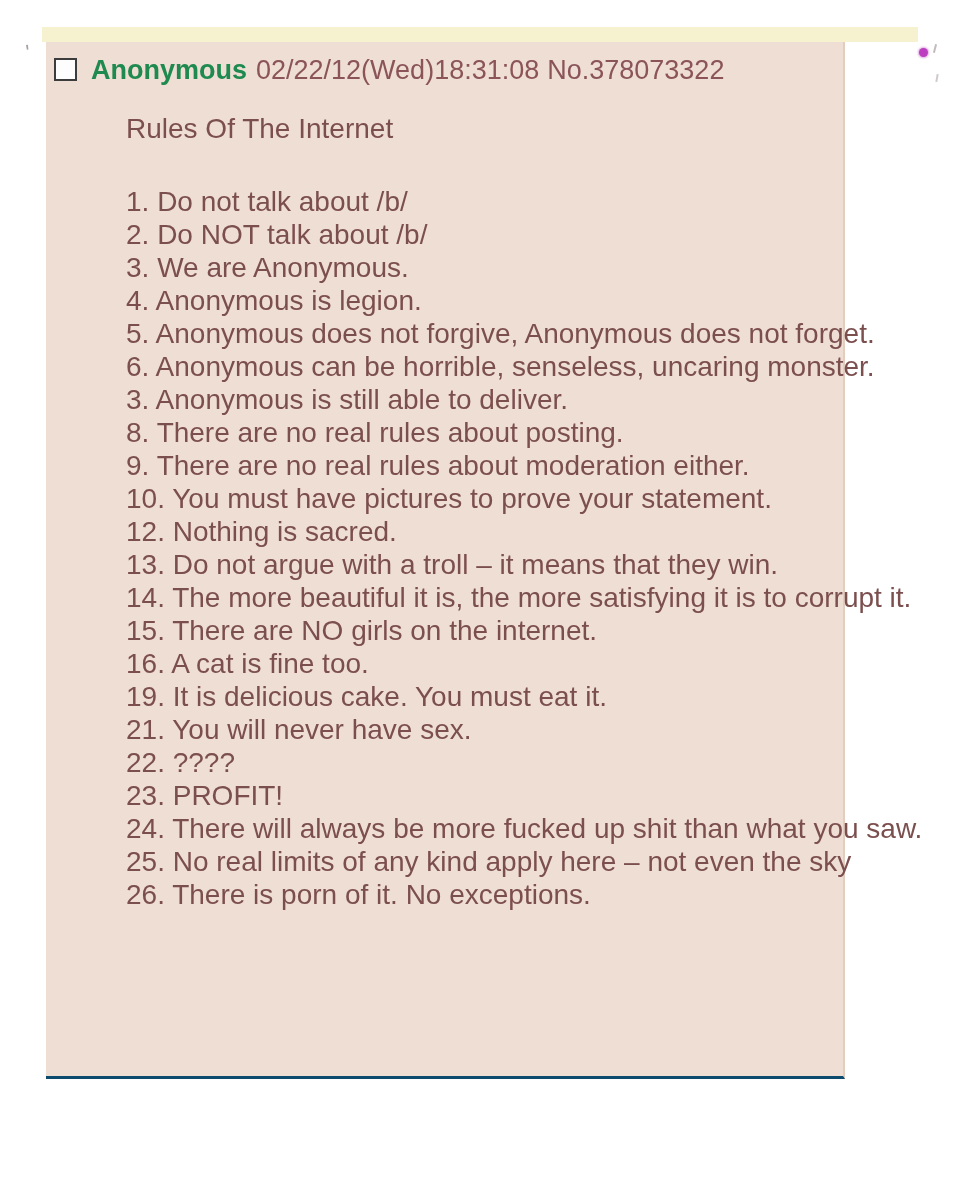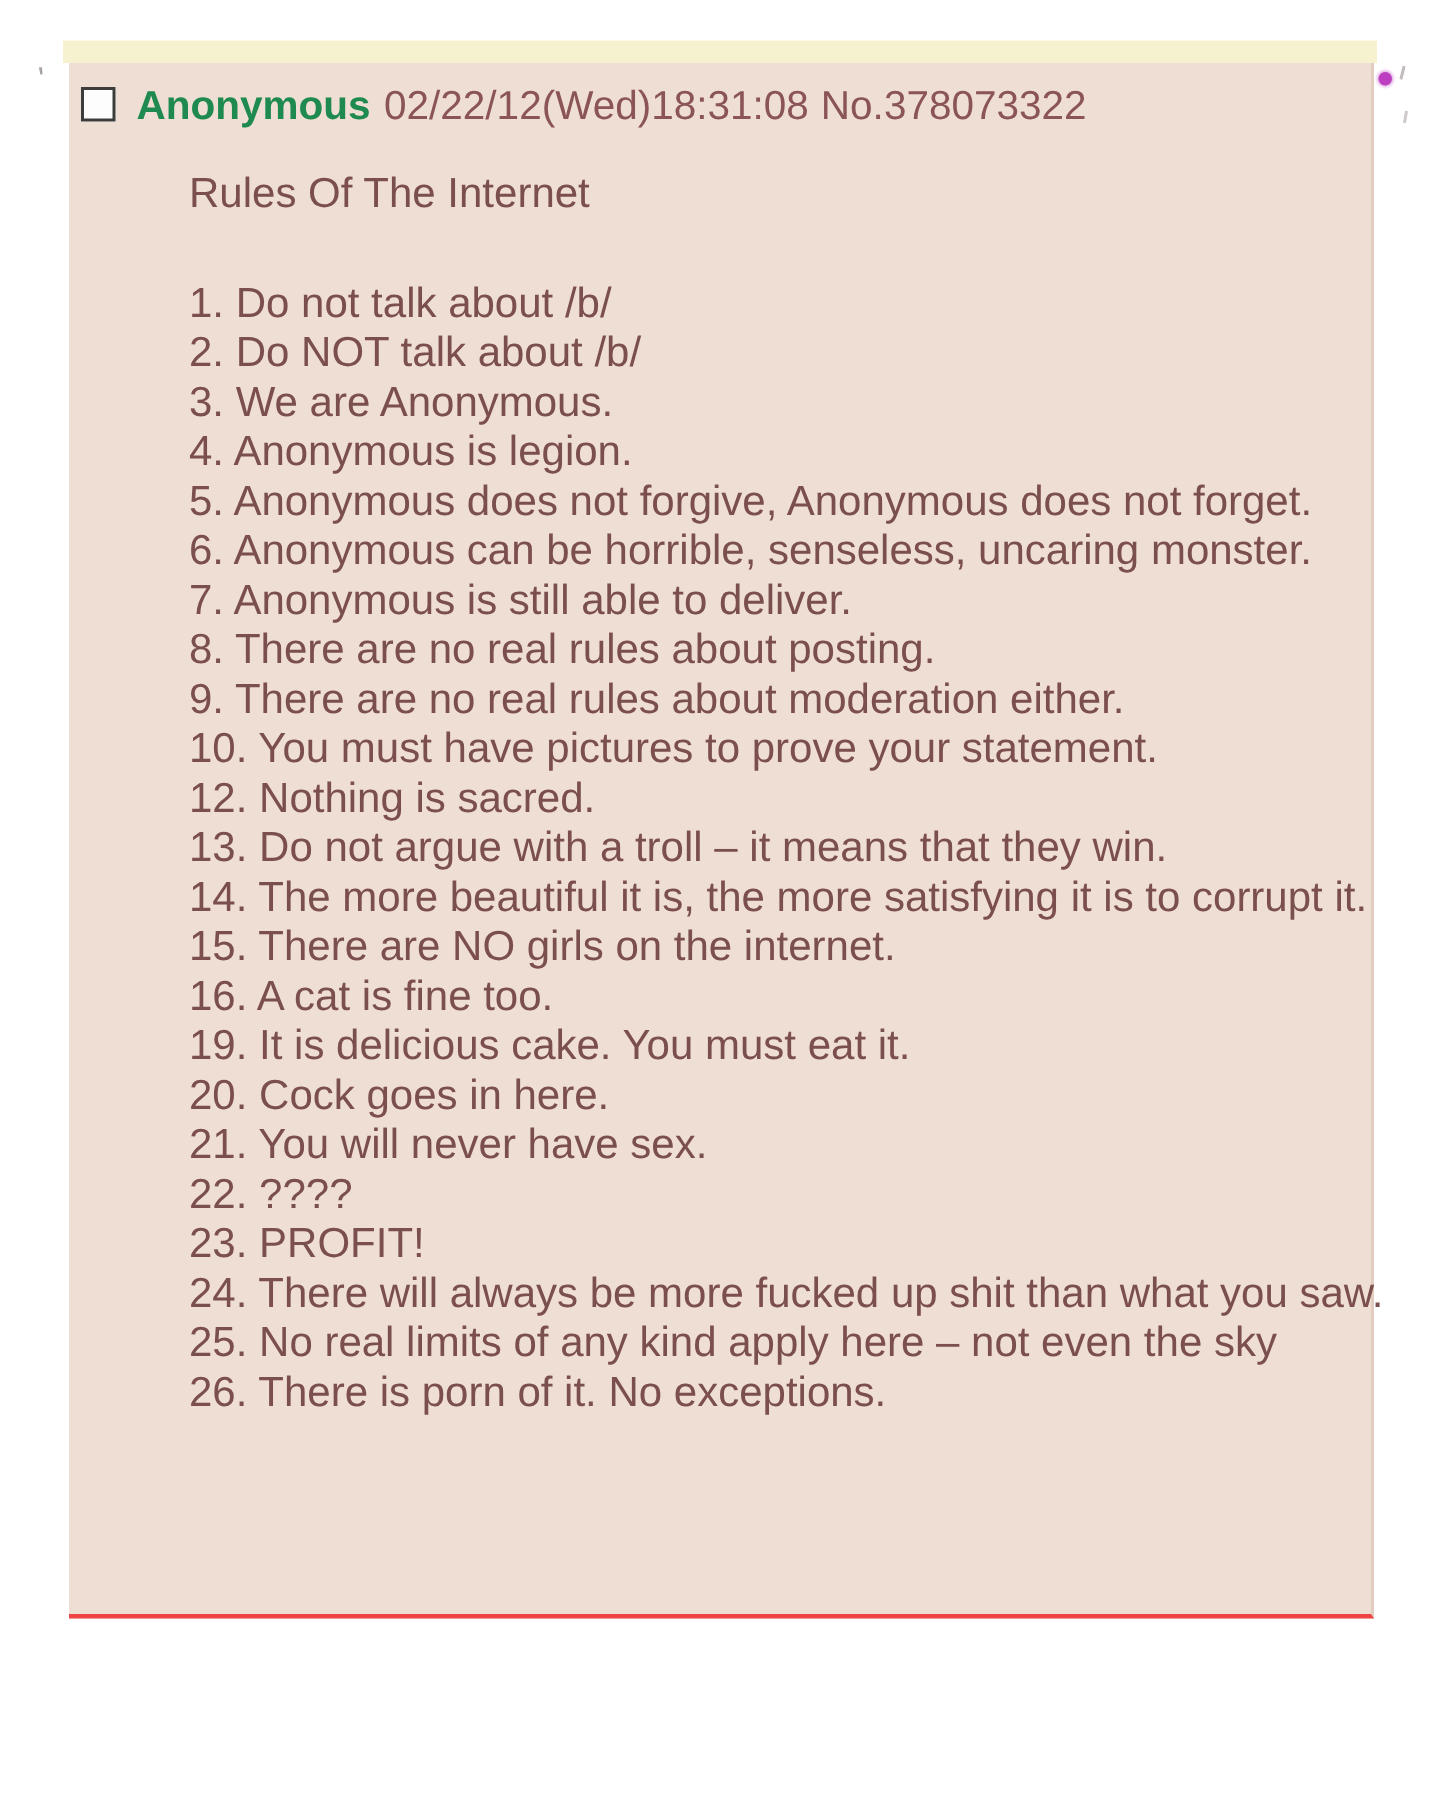--- a/index.html
+++ b/index.html
@@ -20,26 +20,26 @@
     left: 42px;
     top: 27px;
     width: 876px;
     height: 15px;
     background: #f6f2d0;
   }
   .post-box {
     position: absolute;
     left: 46px;
     top: 42px;
-    width: 870px;
+    width: 799px;
     height: 1037px;
     box-sizing: border-box;
     background: #efded4;
     border-right: 2px solid #e2cdbf;
-    border-bottom: 3px solid #ef4444;
+    border-bottom: 3px solid #0c4a6e;
   }
   .post-header {
     padding: 13px 0 0 8px;
     font-size: 27px;
     color: #8a5458;
     white-space: nowrap;
   }
   .delete-checkbox {
     display: inline-block;
     width: 19px;
@@ -132,31 +132,30 @@
     </div>
 
     <div class="post-message">
       <div class="post-title">Rules Of The Internet</div>
       <div class="rule">1. Do not talk about /b/</div>
       <div class="rule">2. Do NOT talk about /b/</div>
       <div class="rule">3. We are Anonymous.</div>
       <div class="rule">4. Anonymous is legion.</div>
       <div class="rule">5. Anonymous does not forgive, Anonymous does not forget.</div>
       <div class="rule">6. Anonymous can be horrible, senseless, uncaring monster.</div>
-      <div class="rule">7. Anonymous is still able to deliver.</div>
+      <div class="rule">3. Anonymous is still able to deliver.</div>
       <div class="rule">8. There are no real rules about posting.</div>
       <div class="rule">9. There are no real rules about moderation either.</div>
       <div class="rule">10. You must have pictures to prove your statement.</div>
       <div class="rule">12. Nothing is sacred.</div>
       <div class="rule">13. Do not argue with a troll – it means that they win.</div>
       <div class="rule">14. The more beautiful it is, the more satisfying it is to corrupt it.</div>
       <div class="rule">15. There are NO girls on the internet.</div>
       <div class="rule">16. A cat is fine too.</div>
       <div class="rule">19. It is delicious cake. You must eat it.</div>
-      <div class="rule">20. Cock goes in here.</div>
       <div class="rule">21. You will never have sex.</div>
       <div class="rule">22. ????</div>
       <div class="rule">23. PROFIT!</div>
       <div class="rule">24. There will always be more fucked up shit than what you saw.</div>
       <div class="rule">25. No real limits of any kind apply here – not even the sky</div>
       <div class="rule">26. There is porn of it. No exceptions.</div>
     </div>
 
   </div>
 </div>

